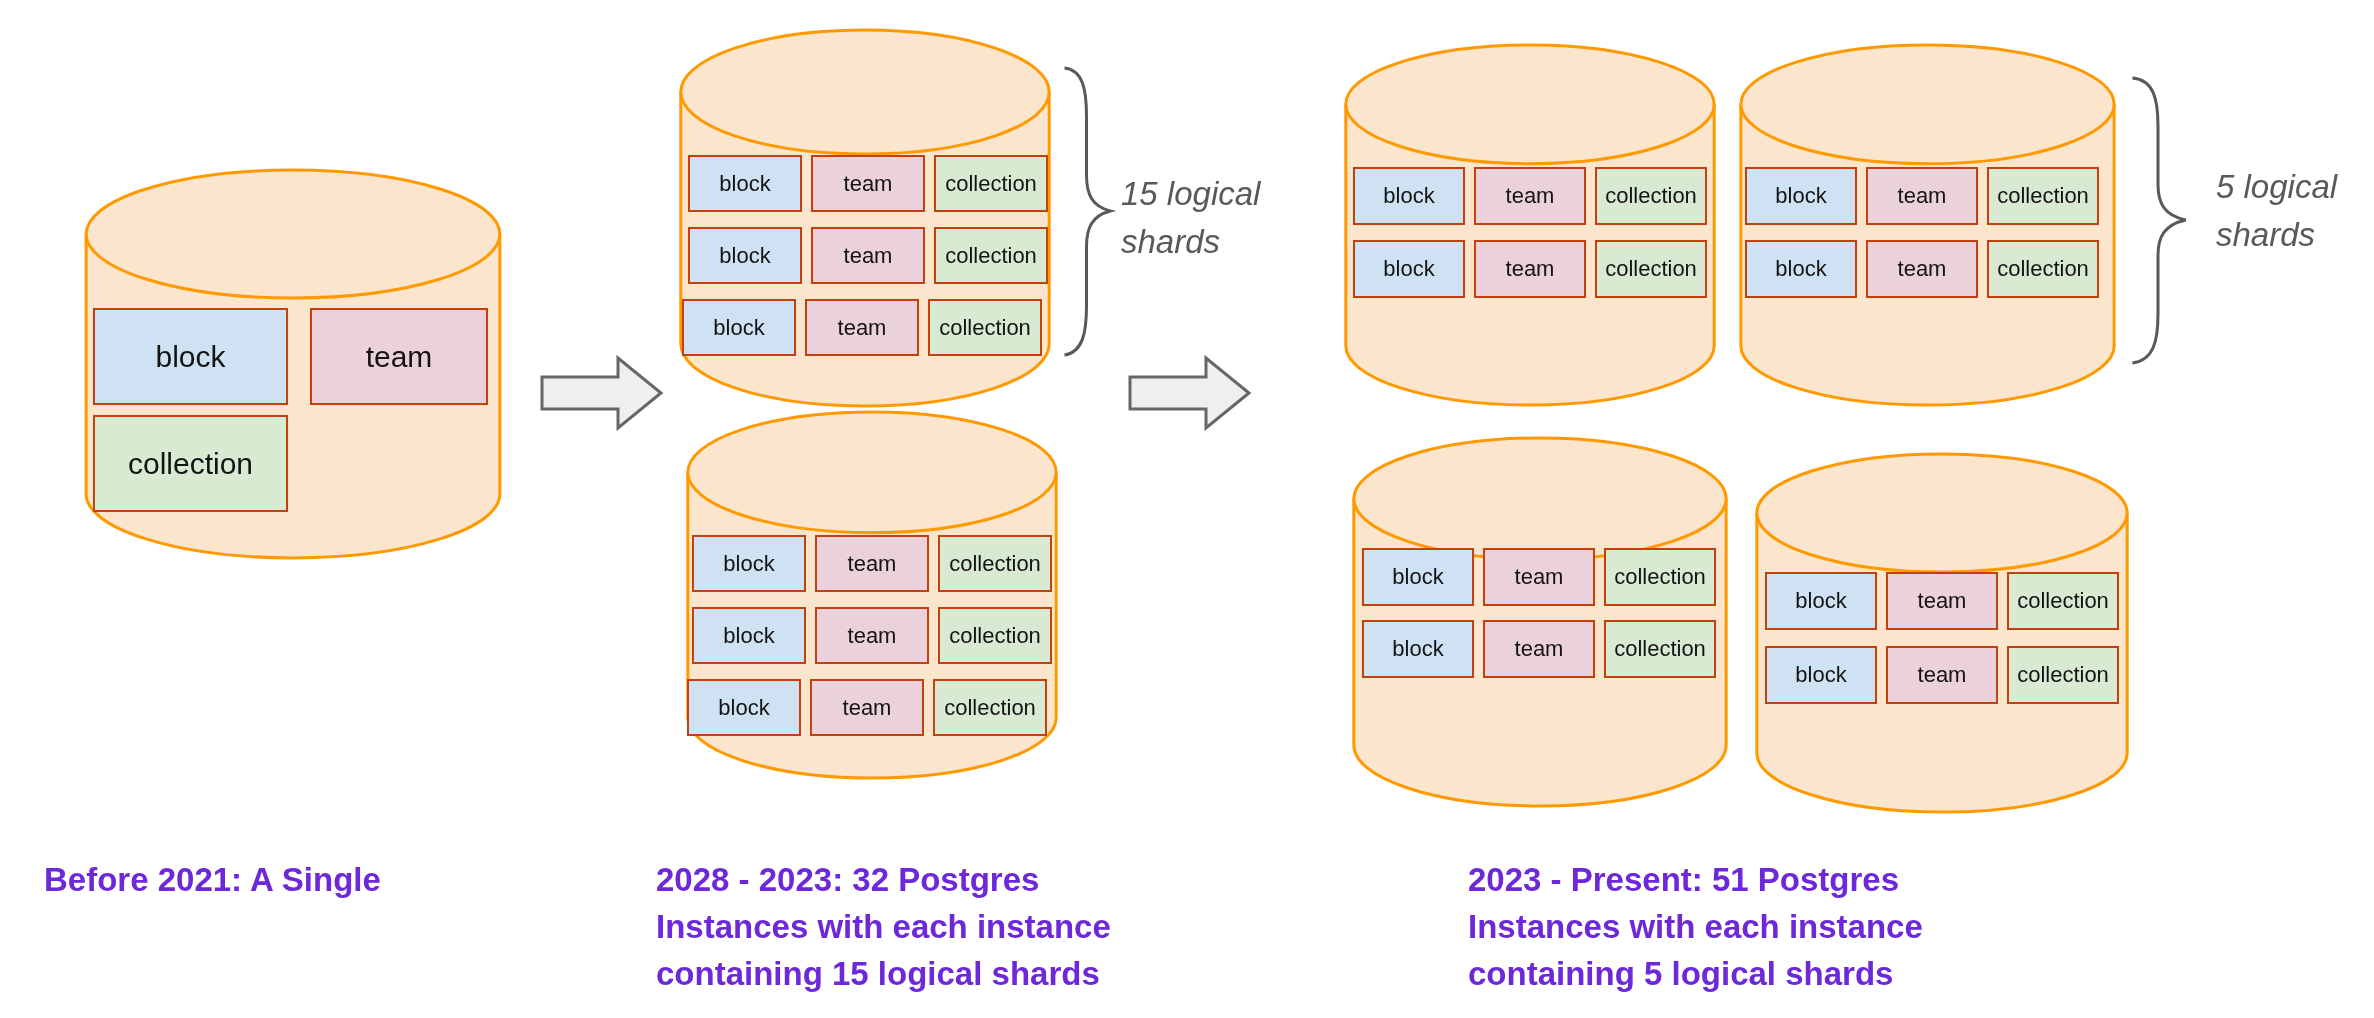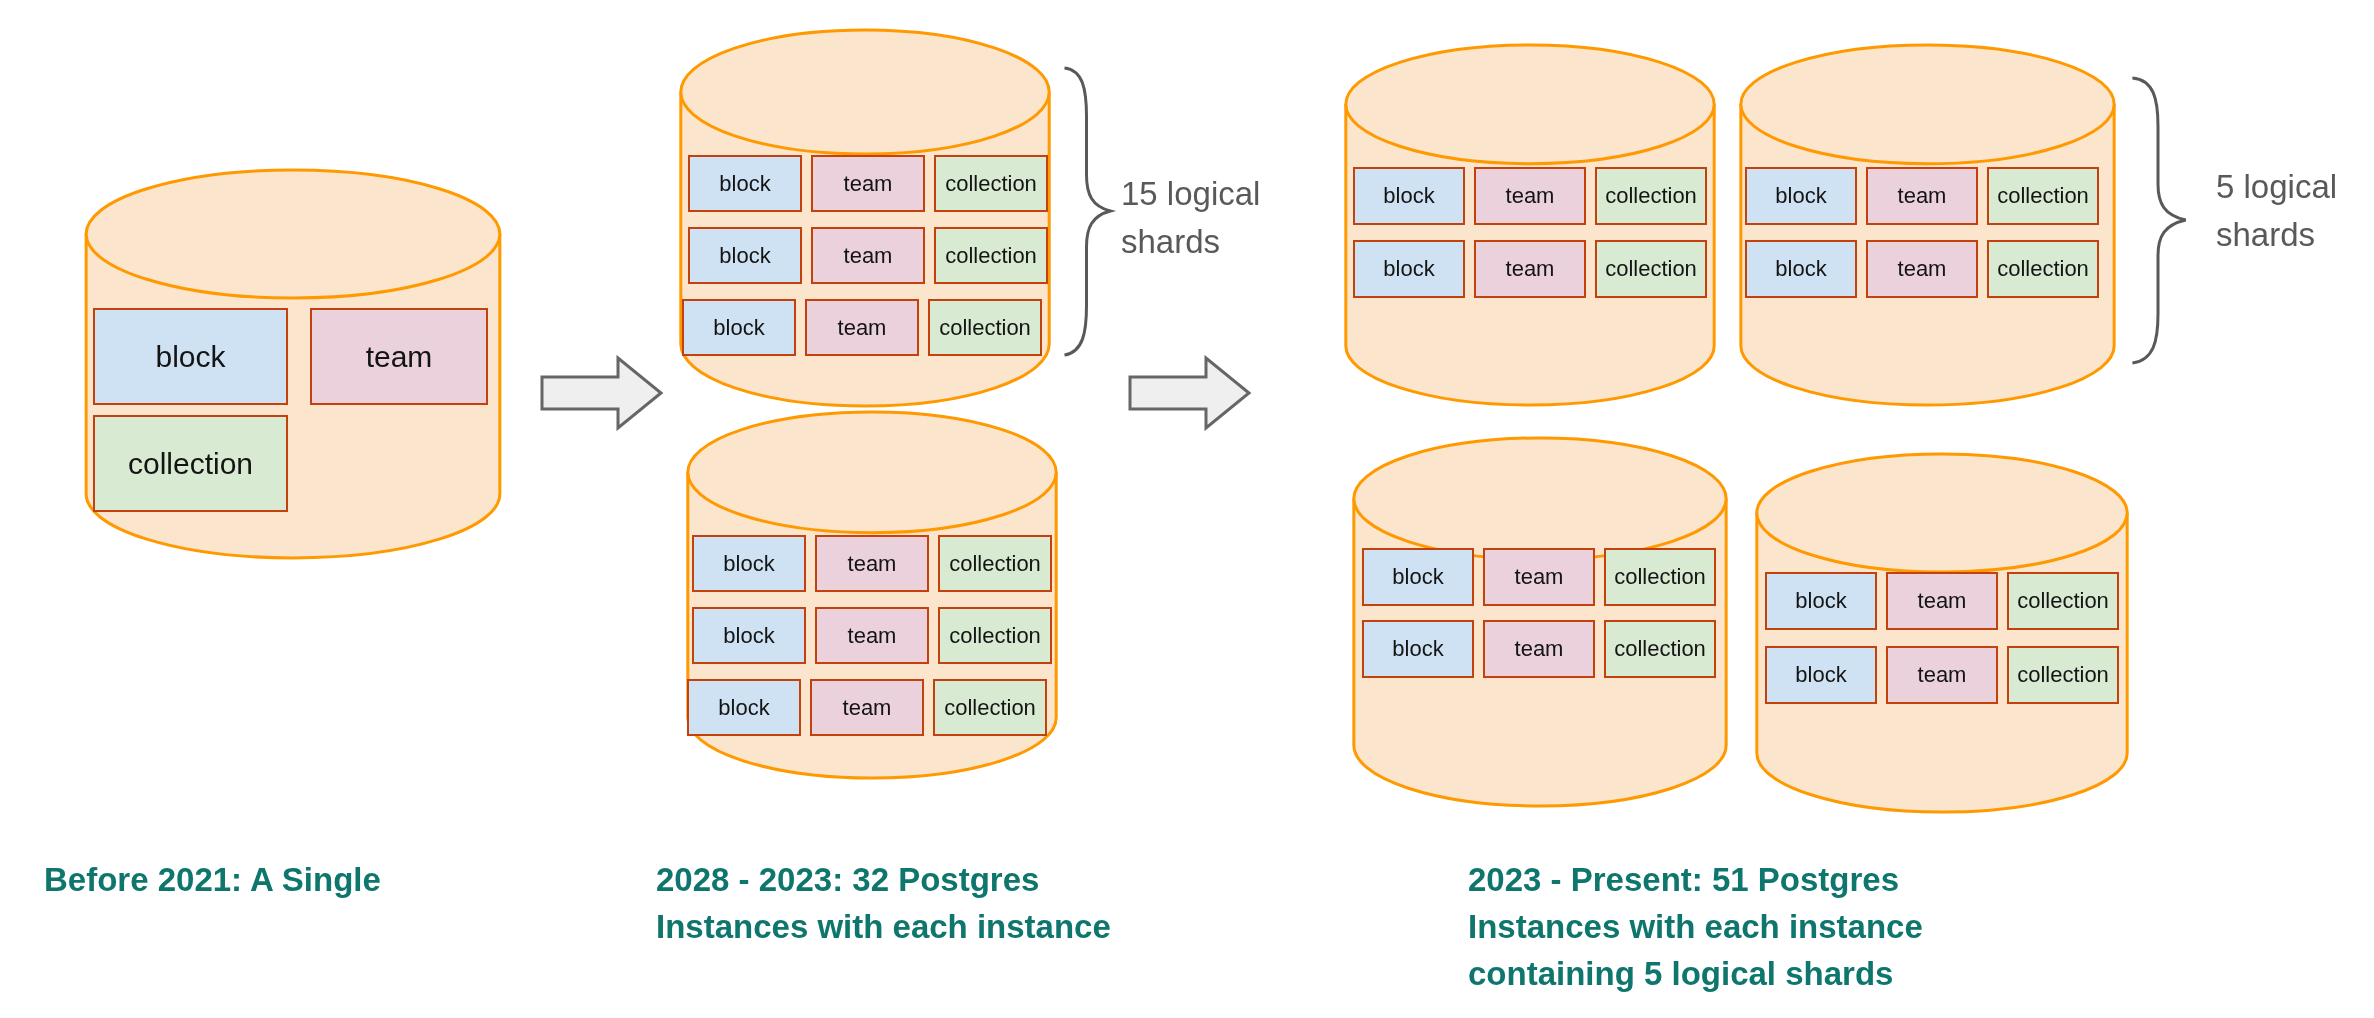--- a/index.html
+++ b/index.html
@@ -16,22 +16,22 @@
     display:flex;align-items:center;justify-content:center;
     border:2px solid #c2410c;box-sizing:border-box;
     color:#141414;white-space:nowrap;font-size:22px;
   }
   .blue{background:#CFE2F3;}
   .pink{background:#EAD1DC;text-align:right;}
   .green{background:#D9EAD3;}
   .m{width:114px;height:57px;}
   .r{width:112px;height:58px;}
   .bigbox{height:97px;font-size:30px;}
-  .caption{position:absolute;font-weight:bold;font-size:33px;line-height:47px;color:#0f766e;}
-  .shardlabel{position:absolute;font-size:33px;line-height:48px;color:#595959;}
+  .caption{position:absolute;font-weight:bold;font-size:33px;line-height:47px;color:#6d28d9;}
+  .shardlabel{position:absolute;font-size:33px;line-height:48px;color:#595959;font-style:italic;}
   .arrow{position:absolute;}
   .arrow path{fill:#EFEFEF;stroke:#666666;stroke-width:3;}
   .brace{position:absolute;overflow:visible;}
   .brace path{fill:none;stroke:#595959;stroke-width:3;vector-effect:non-scaling-stroke;}
 </style>
 </head>
 <body>
 
 <div class="canvas">
 
@@ -111,20 +111,21 @@
     <path d="M6 2 C 26 4 30 24 30 52 L 30 112 C 30 132 36 144 56 149 C 36 154 30 166 30 186 L 30 246 C 30 274 26 294 6 297"></path>
   </svg>
   <div class="shardlabel" style="left:1121px;top:170px">
     <div>15 logical</div>
     <div>shards</div>
   </div>
 
   <div class="caption" style="left:656px;top:856px">
     <div>2028 - 2023: 32 Postgres</div>
     <div>Instances with each instance</div>
+    <div>containing 15 logical shards</div>
   </div>
 
   <svg class="arrow" style="left:1128px;top:355px" width="124" height="76" viewBox="0 0 124 76">
     <path d="M2 22 H78 V3 L121 38 L78 73 V54 H2 Z"></path>
   </svg>
 
   <div class="cyl" style="left:1343px;top:43px;width:374px;height:364px">
     <svg viewBox="0 0 400 380" preserveAspectRatio="none">
       <path class="cyl-body" d="M3 64 L3 316 A197 62 0 0 0 397 316 L397 64"></path>
       <ellipse class="cyl-top" cx="200" cy="64" rx="197" ry="62"></ellipse>

